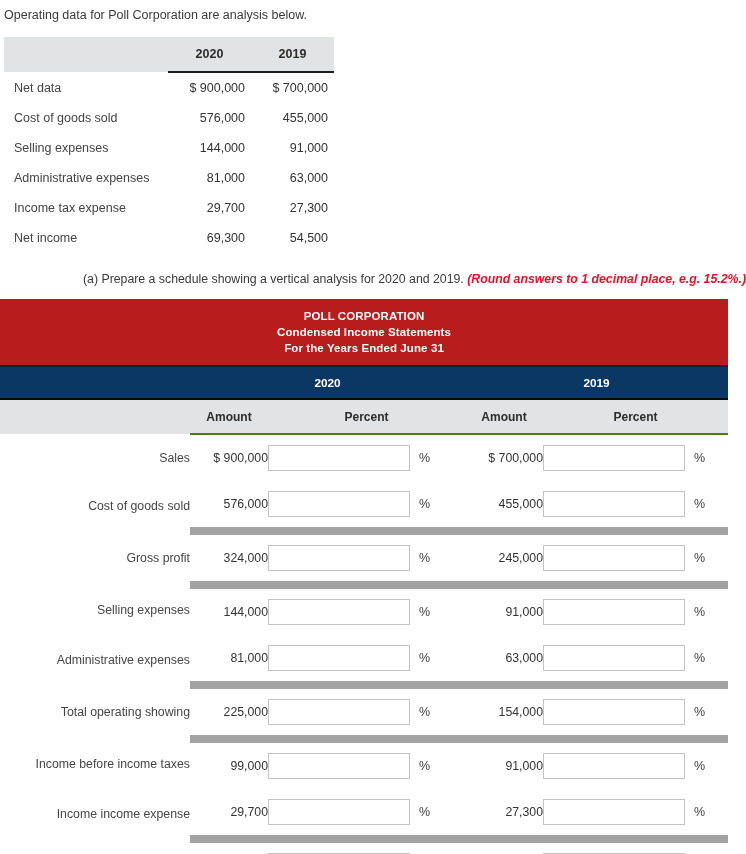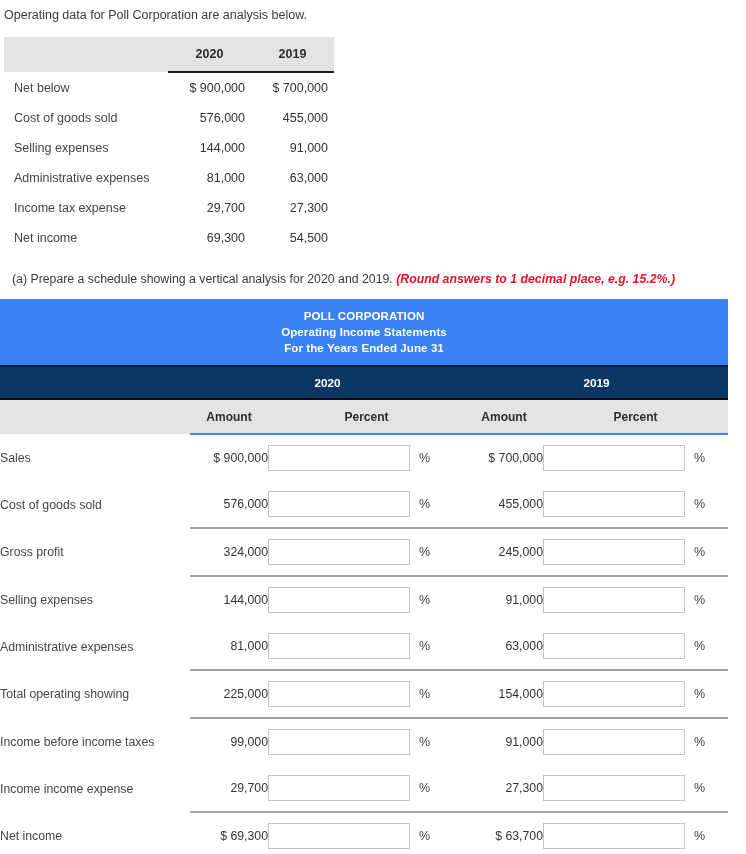--- a/index.html
+++ b/index.html
@@ -62,20 +62,21 @@
     white-space: nowrap;
   }
 
   
   .prompt {
     font-size: 12.3px;
     color: #3a3a3a;
     padding: 0 0 0 12px;
     margin-top: 18px;
     line-height: 16px;
+    text-align: right;
   }
   .prompt .hint {
     color: #e8112d;
     font-weight: bold;
     font-style: italic;
   }
 
   
   .va-wrap {
     margin-top: 12px;
@@ -86,21 +87,21 @@
     table-layout: fixed;
     width: 728px;
   }
   .va-table col.c-label   { width: 190px; }
   .va-table col.c-amt1    { width: 78px; }
   .va-table col.c-pct1    { width: 197px; }
   .va-table col.c-amt2    { width: 78px; }
   .va-table col.c-pct2    { width: 185px; }
 
   .va-title-cell {
-    background: #3b82f6;
+    background: #b91c1c;
     color: #ffffff;
     text-align: center;
     padding: 9px 0 9px 0;
     border-bottom: 2px solid #04203d;
   }
   .va-title-cell .line {
     font-size: 11.5px;
     font-weight: bold;
     line-height: 16px;
     letter-spacing: 0.1px;
@@ -118,30 +119,30 @@
 
   .va-sub-row td {
     background: #e2e3e4;
     color: #2c2c2c;
     font-size: 12px;
     font-weight: bold;
     text-align: center;
     height: 31px;
   }
   .va-sub-row td.sub-blank { background: #e2e3e4; }
-  .va-sub-row td.sub-h { border-bottom: 2px solid #3b82f6; }
+  .va-sub-row td.sub-h { border-bottom: 2px solid #4d7c0f; }
 
   .va-table tbody td {
     font-size: 12.3px;
     height: 46px;
     vertical-align: middle;
     padding: 0;
   }
   td.r-label {
-    text-align: left;
+    text-align: right;
     padding-left: 8px;
     color: #464646;
   }
   td.r-amt {
     text-align: right;
     padding-right: 8px;
     color: #333;
     white-space: nowrap;
   }
   td.r-pct {
@@ -164,40 +165,40 @@
     color: #333;
     padding: 0 5px;
     outline: none;
   }
   .pct-sign {
     font-size: 12.5px;
     color: #3d3d3d;
   }
 
   
-  .rule-top td.rl { border-top: 2px solid #a3a3a3; }
+  .rule-top td.rl { border-top: 8px solid #a3a3a3; }
 </style>
 </head>
 <body>
 
 <div>
 
   <div class="intro">Operating data for Poll Corporation are analysis below.</div>
 
   <table class="given-table">
     <thead>
       <tr>
         <th class="gt-label"></th>
         <th class="gt-yr">2020</th>
         <th class="gt-yr">2019</th>
       </tr>
     </thead>
     <tbody>
       <tr>
-        <td class="gt-label">Net below</td>
+        <td class="gt-label">Net data</td>
         <td class="gt-num">$ 900,000</td>
         <td class="gt-num">$ 700,000</td>
       </tr>
       <tr>
         <td class="gt-label">Cost of goods sold</td>
         <td class="gt-num">576,000</td>
         <td class="gt-num">455,000</td>
       </tr>
       <tr>
         <td class="gt-label">Selling expenses</td>
@@ -230,21 +231,21 @@
         <col class="c-label">
           <col class="c-amt1">
           <col class="c-pct1">
           <col class="c-amt2">
           <col class="c-pct2">
       </colgroup>
       <thead>
         <tr>
           <td class="va-title-cell" colspan="5">
             <div class="line">POLL CORPORATION</div>
-            <div class="line">Operating Income Statements</div>
+            <div class="line">Condensed Income Statements</div>
             <div class="line">For the Years Ended June 31</div>
           </td>
         </tr>
         <tr class="va-year-row">
           <td></td>
           <td colspan="2">2020</td>
           <td colspan="2">2019</td>
         </tr>
         <tr class="va-sub-row">
           <td class="sub-blank"></td>

